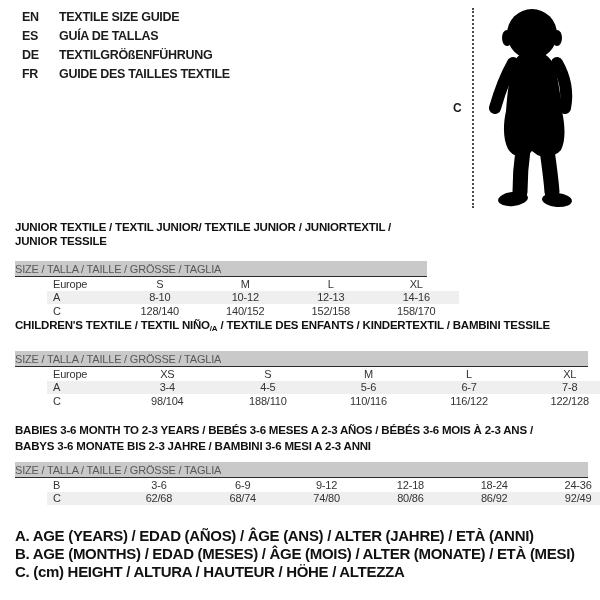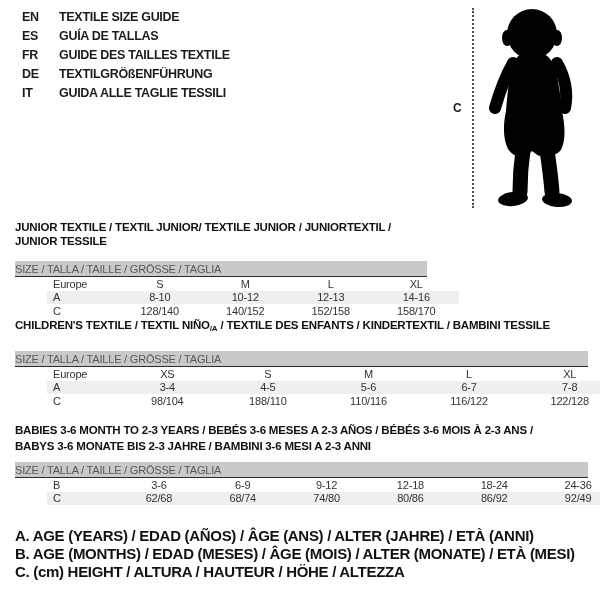--- a/index.html
+++ b/index.html
@@ -63,30 +63,26 @@
 <div class="lang-block">
   <div class="lang-row">
     <span class="lang-code">EN</span>
     <span class="lang-title">TEXTILE SIZE GUIDE</span>
   </div>
   <div class="lang-row">
     <span class="lang-code">ES</span>
     <span class="lang-title">GUÍA DE TALLAS</span>
   </div>
   <div class="lang-row">
+    <span class="lang-code">DE</span>
+    <span class="lang-title">TEXTILGRÖßENFÜHRUNG</span>
+  </div>
+  <div class="lang-row">
     <span class="lang-code">FR</span>
     <span class="lang-title">GUIDE DES TAILLES TEXTILE</span>
-  </div>
-  <div class="lang-row">
-    <span class="lang-code">DE</span>
-    <span class="lang-title">TEXTILGRÖßENFÜHRUNG</span>
-  </div>
-  <div class="lang-row">
-    <span class="lang-code">IT</span>
-    <span class="lang-title">GUIDA ALLE TAGLIE TESSILI</span>
   </div>
 </div>
 
 <span class="c-label">C</span>
 <div class="dotted-line"></div>
 <svg class="baby-svg" width="112" height="202" viewBox="0 0 112 202" aria-hidden="true">
   <g fill="#000000">
 
     <ellipse cx="21" cy="31" rx="5" ry="8"></ellipse>
     <ellipse cx="71" cy="31" rx="5" ry="8"></ellipse>

